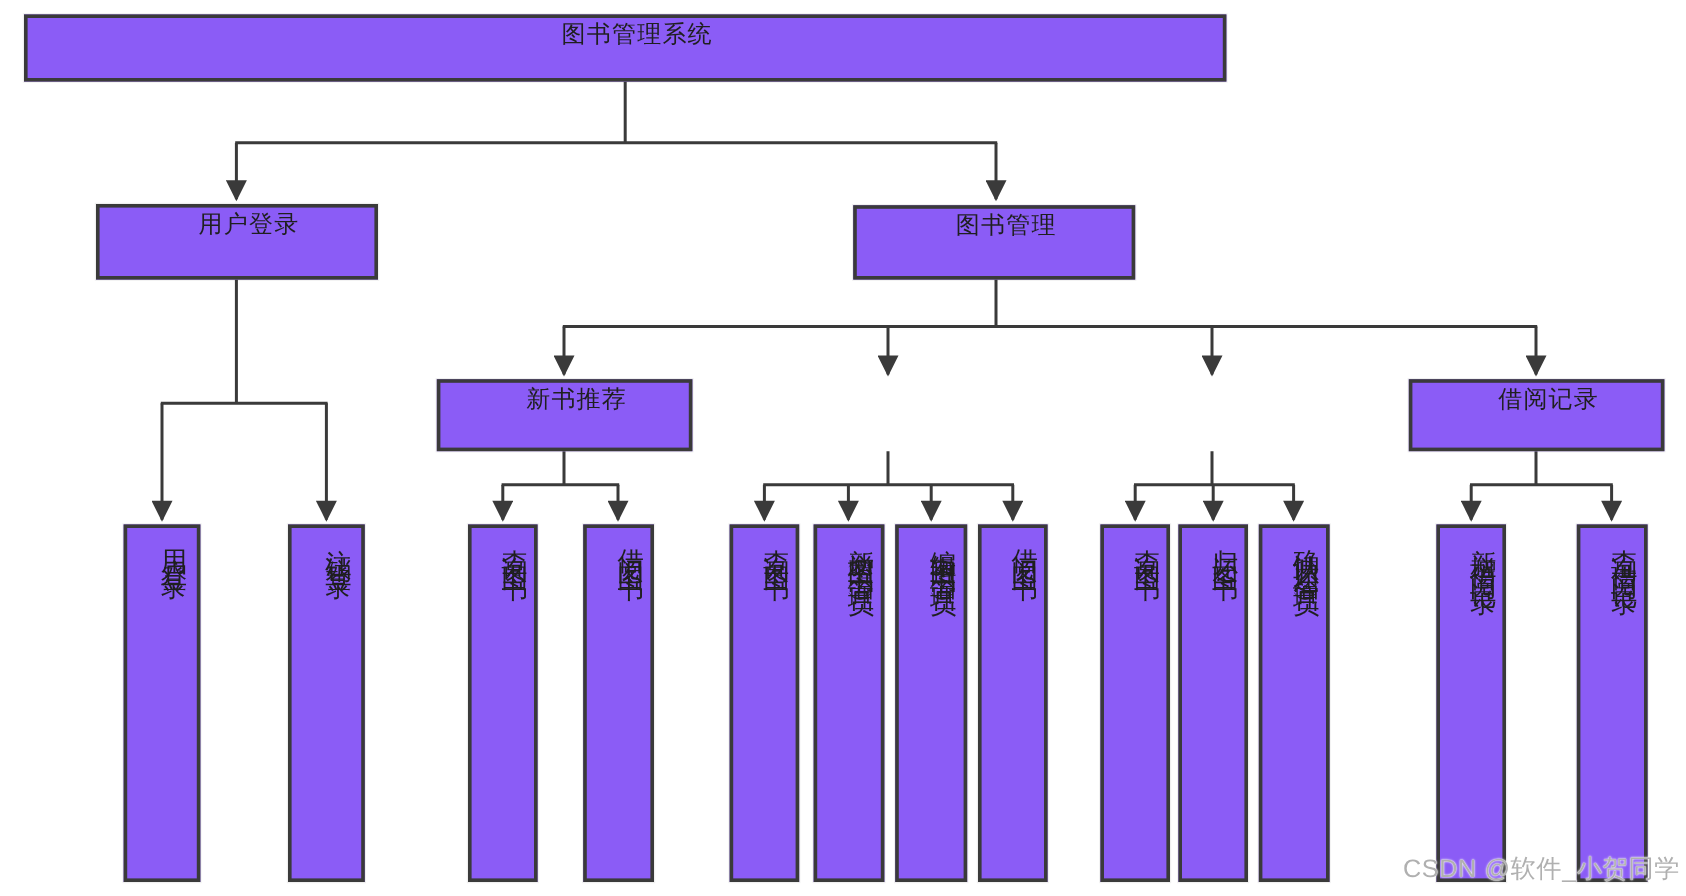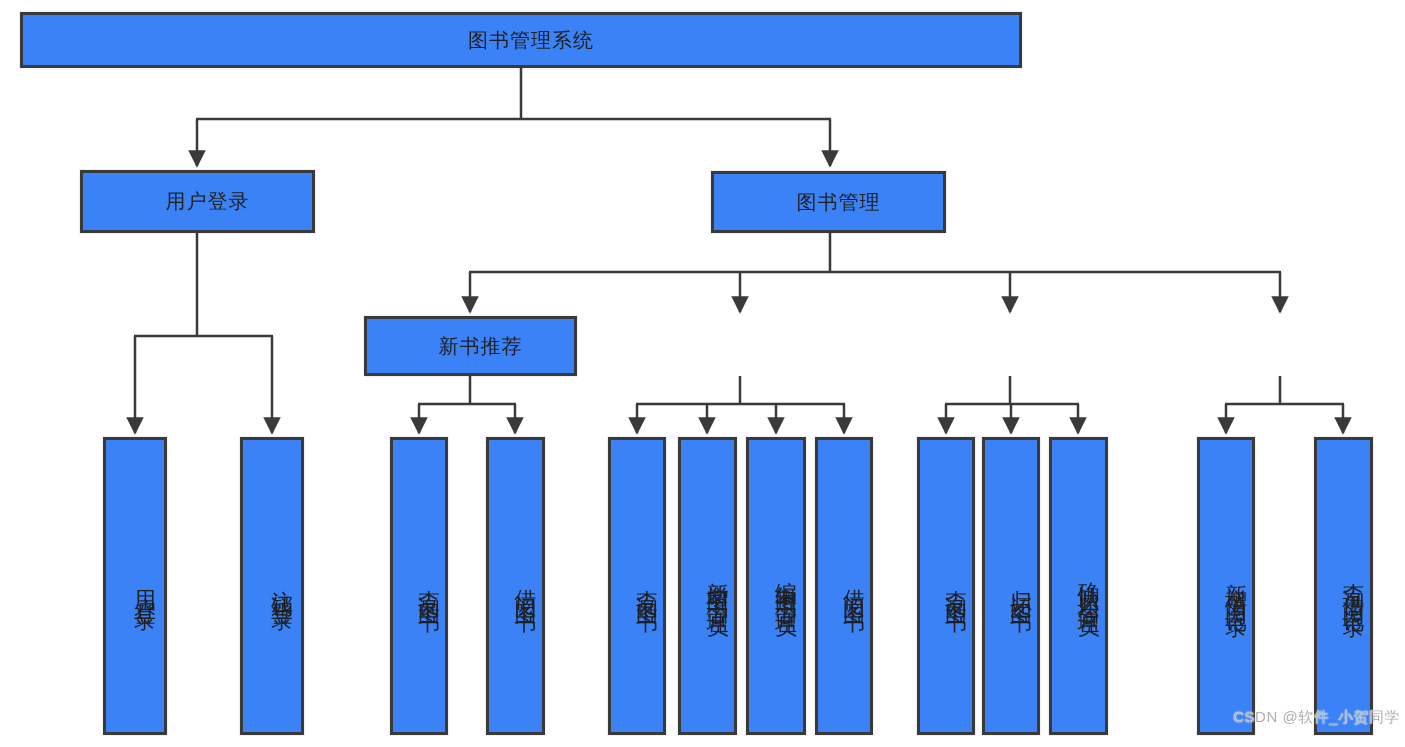--- a/index.html
+++ b/index.html
@@ -28,24 +28,23 @@
     width:1405px;height:747px;
   }
   .wire{
     stroke:var(--line);
     stroke-width:2.5;
     fill:none;
   }
   .arrowhead{fill:var(--line);}
   .node{
     position:absolute;
-    background:#3b82f6;
+    background:#8b5cf6;
     border:3px solid var(--border);
     display:flex;
-    align-items:center;
     justify-content:center;
     box-shadow:0 0 0 1px rgba(0,0,0,0.06);
     padding-left:20px;
   }
   .hlabel{
     font-size:20px;
     letter-spacing:1px;
     color:var(--text);
     white-space:nowrap;
   }
@@ -55,22 +54,22 @@
     font-size:22px;
     letter-spacing:7px;
     line-height:1;
     color:var(--text);
     white-space:nowrap;
   }
   .vlabel.tight{letter-spacing:5px;}
   .watermark{
     position:absolute;
     right:5px;
-    bottom:20px;
-    font-size:15px;
+    bottom:9px;
+    font-size:21px;
     color:var(--watermark);
     text-shadow:0 0 2px #fff, 0 0 1px #fff;
     z-index:5;
     letter-spacing:0.5px;
   }
 </style>
 </head>
 <body>
 
 <div class="canvas">
@@ -119,20 +118,23 @@
   <div class="node" style="left:80px;top:170px;width:235px;height:63px">
     <span class="hlabel">用户登录</span>
   </div>
   <div class="node" style="left:364px;top:316px;width:213px;height:60px">
     <span class="hlabel">新书推荐</span>
   </div>
 
   <div class="node" style="left:711px;top:171px;width:235px;height:62px">
     <span class="hlabel">图书管理</span>
   </div>
+  <div class="node" style="left:1174px;top:316px;width:213px;height:60px">
+    <span class="hlabel">借阅记录</span>
+  </div>
 
   <div class="node" style="left:103px;top:437px;width:64px;height:298px">
     <span class="vlabel">用户登录</span>
   </div>
   <div class="node" style="left:240px;top:437px;width:64px;height:298px">
     <span class="vlabel">注销登录</span>
   </div>
 
   <div class="node" style="left:390px;top:437px;width:58px;height:298px">
     <span class="vlabel">查询图书</span>

